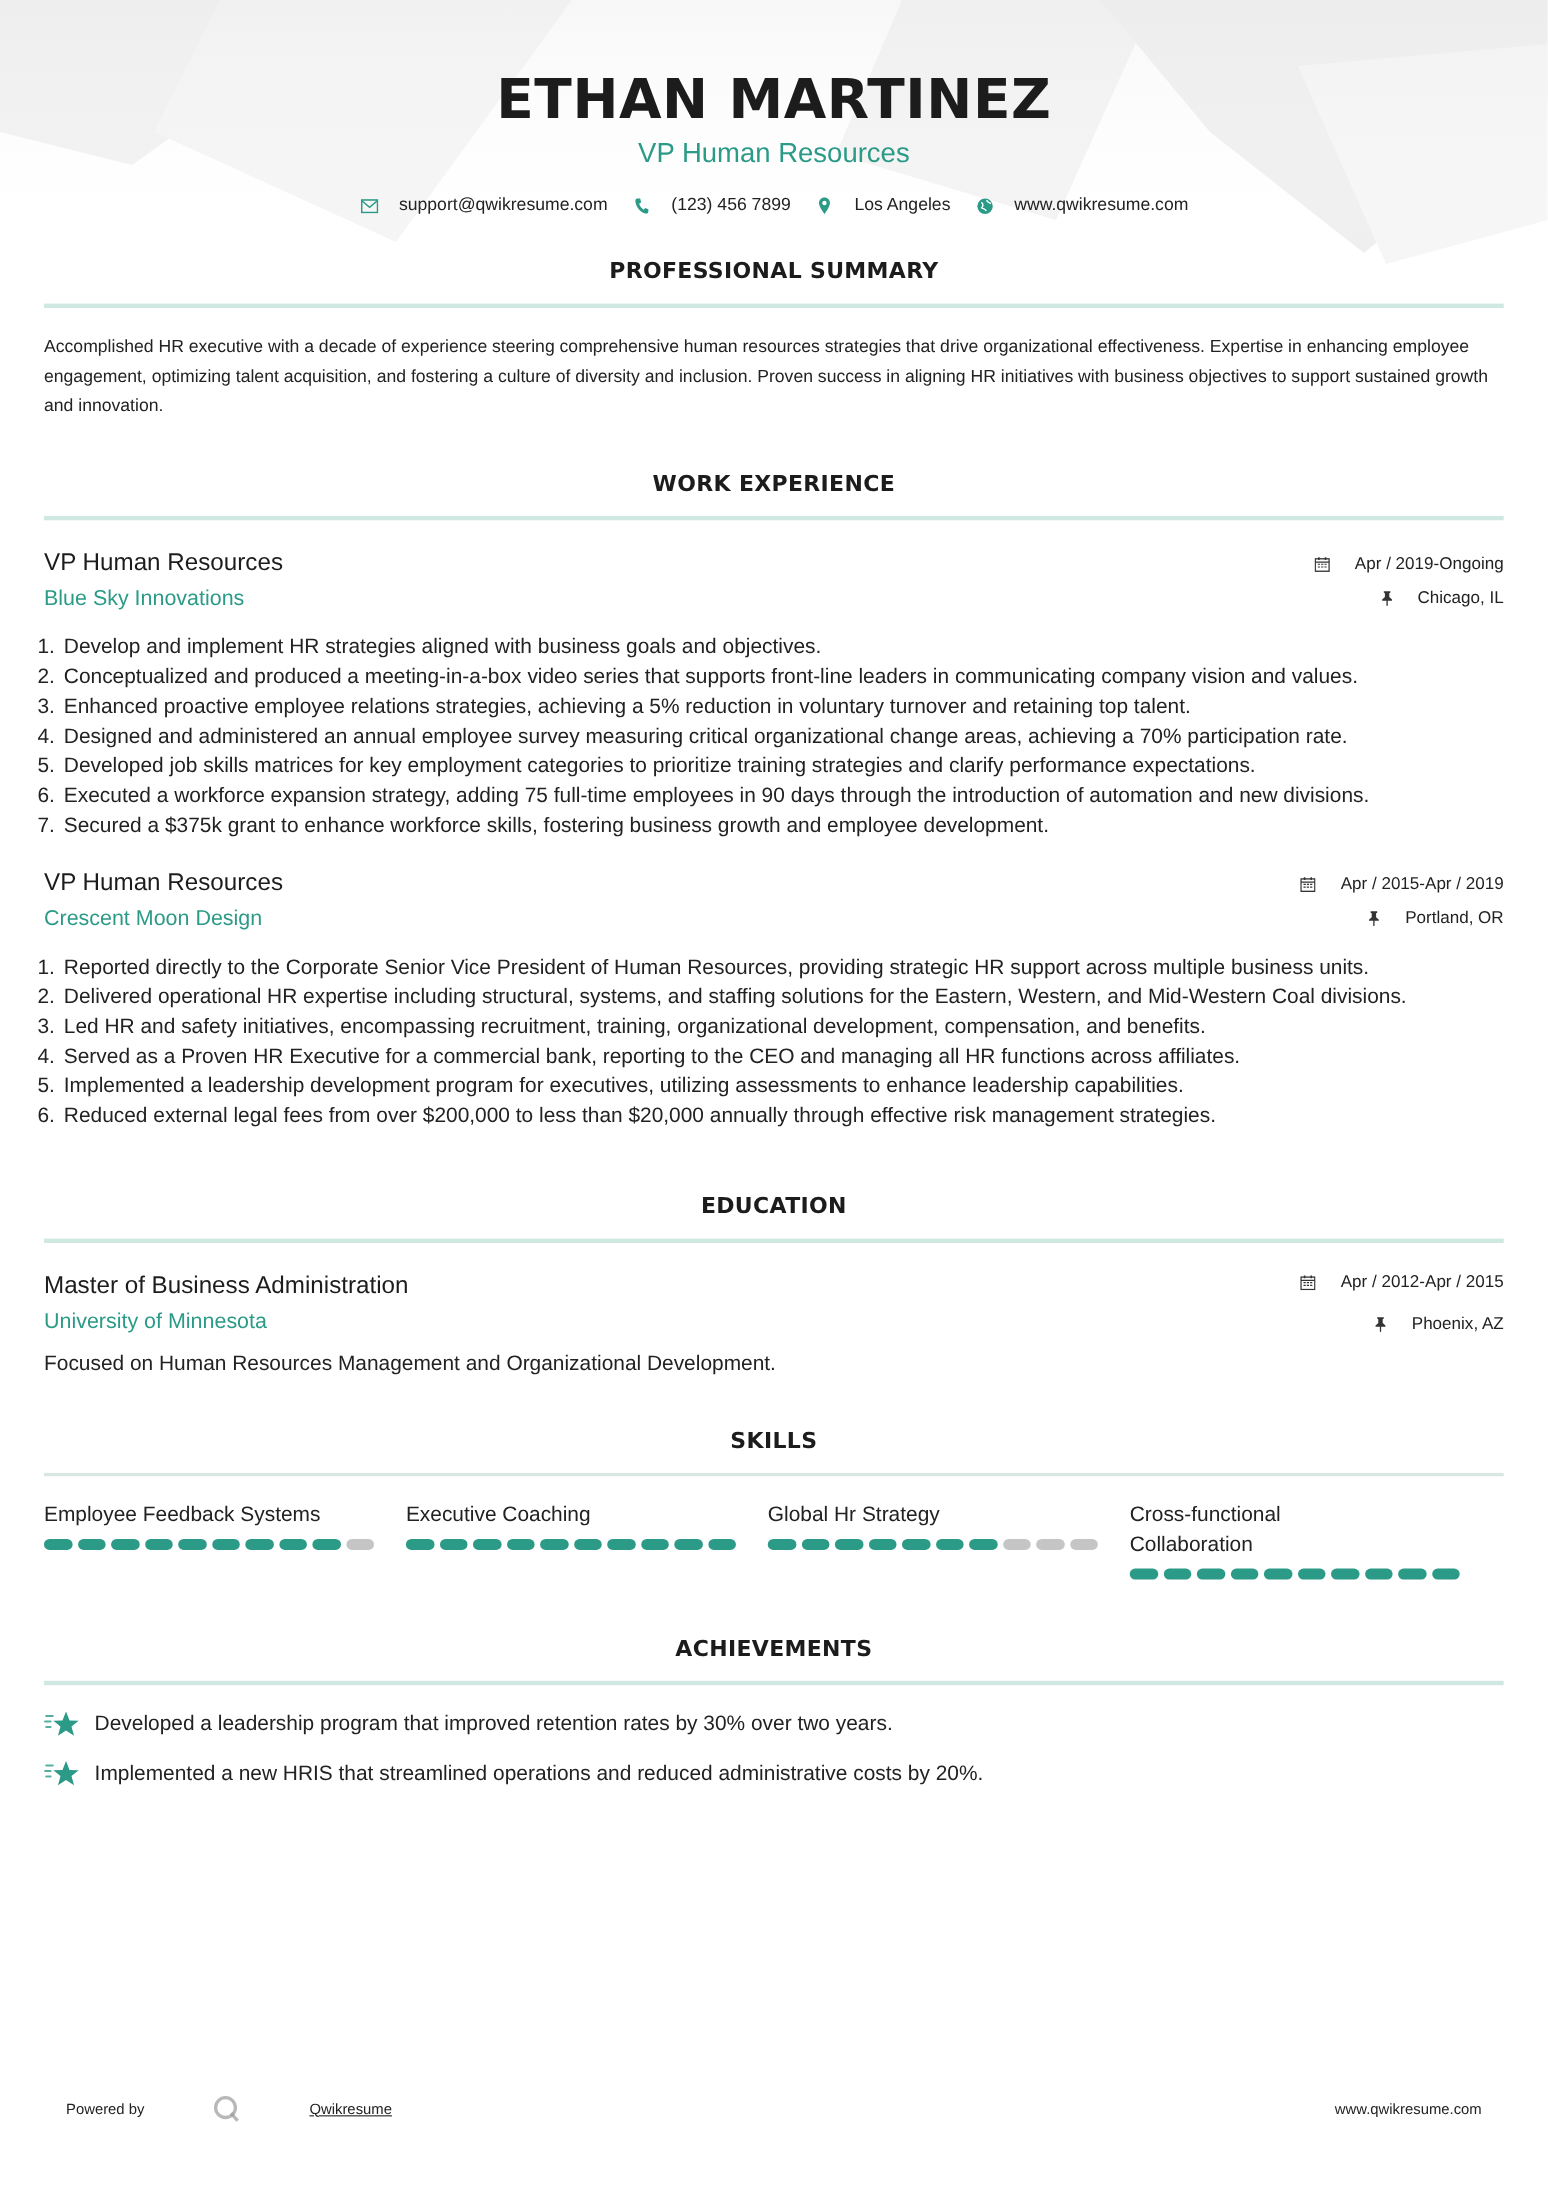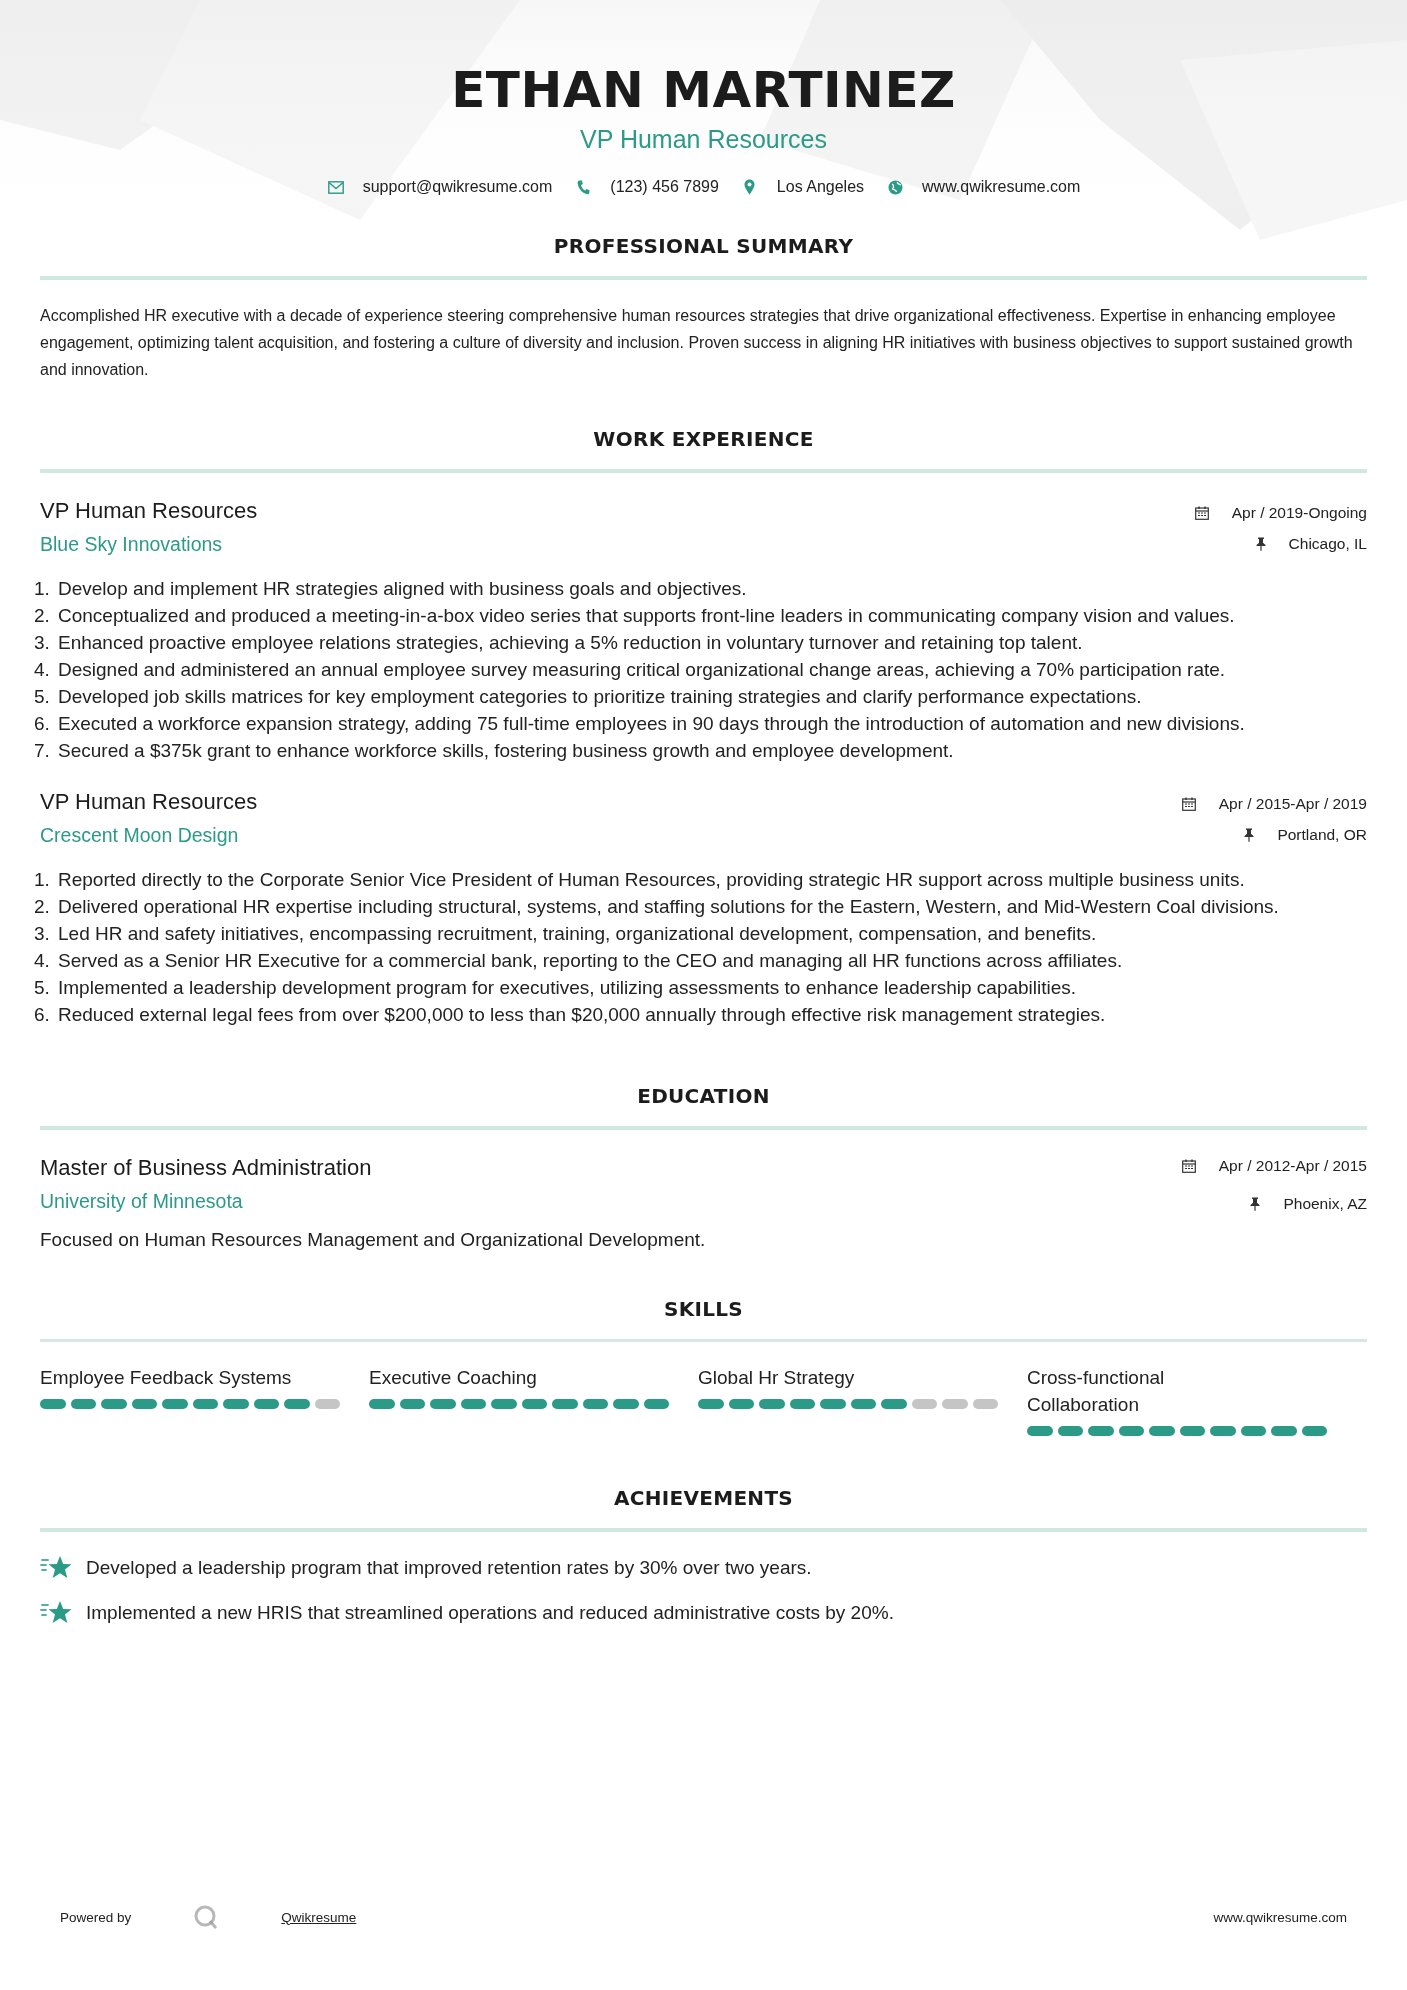--- a/index.html
+++ b/index.html
@@ -216,21 +216,21 @@
                 </svg>
             </span>
             <span>Portland, OR</span>
           </div>
         </div>
       </div>
       <ol class="bullets">
         <li>Reported directly to the Corporate Senior Vice President of Human Resources, providing strategic HR support across multiple business units.</li>
         <li>Delivered operational HR expertise including structural, systems, and staffing solutions for the Eastern, Western, and Mid-Western Coal divisions.</li>
         <li>Led HR and safety initiatives, encompassing recruitment, training, organizational development, compensation, and benefits.</li>
-        <li>Served as a Senior HR Executive for a commercial bank, reporting to the CEO and managing all HR functions across affiliates.</li>
+        <li>Served as a Proven HR Executive for a commercial bank, reporting to the CEO and managing all HR functions across affiliates.</li>
         <li>Implemented a leadership development program for executives, utilizing assessments to enhance leadership capabilities.</li>
         <li>Reduced external legal fees from over $200,000 to less than $20,000 annually through effective risk management strategies.</li>
       </ol>
     </div>
   </div>
 
   <div style="margin-top:56px;">
     <div class="section-title">EDUCATION</div>
     <div class="divider"></div>
     <div class="job-head" style="margin-top:24px;">

